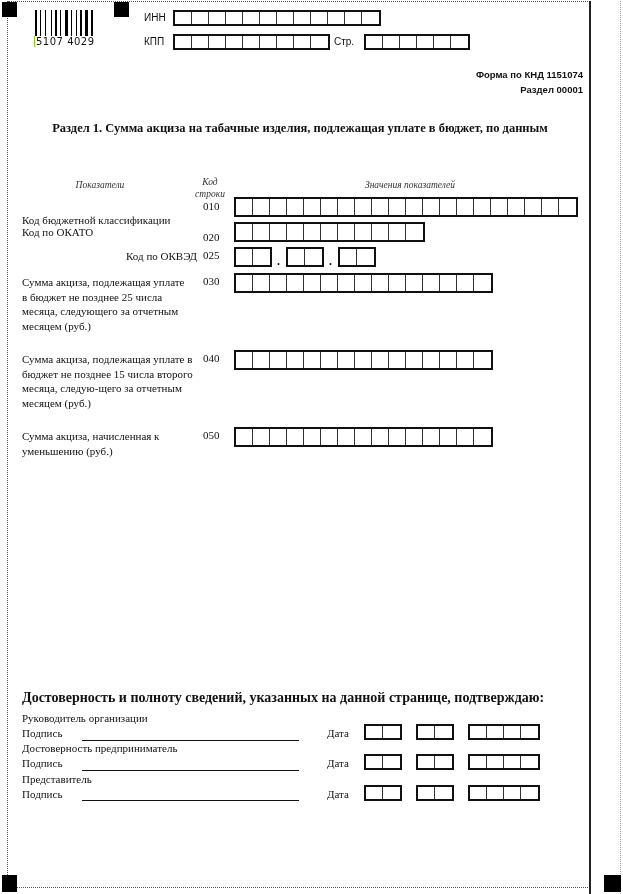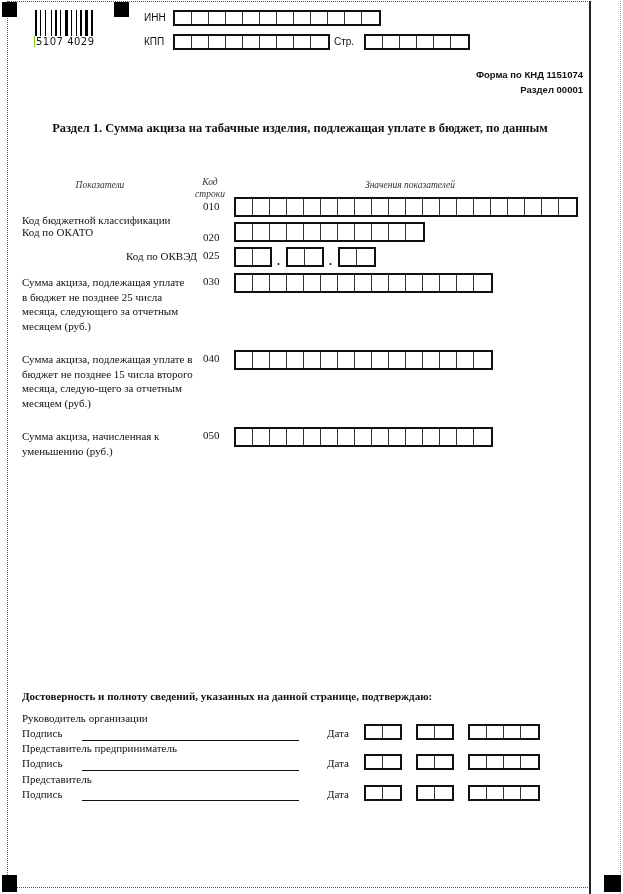--- a/index.html
+++ b/index.html
@@ -19,21 +19,21 @@
   .cells { position:absolute; display:flex; border:1px solid #222; height:16px; box-sizing:border-box; }
   .cells .c { width:17px; height:100%; border-right:1px solid #333; box-sizing:border-box; }
   .cells .c:last-child { border-right:none; }
   .cells.thick { border-width:2px; border-color:#111; }
   .hdr-right { position:absolute; right:40px; font-family:"Liberation Sans", sans-serif; font-weight:bold; font-size:9.5px; text-align:right; }
   .title { position:absolute; left:20px; width:560px; top:120px; text-align:center; font-weight:bold; font-size:12.5px; line-height:16px; }
   .colhead { position:absolute; font-style:italic; font-size:9.5px; color:#333; text-align:center; line-height:12px; }
   .rowlabel { position:absolute; left:22px; width:175px; font-size:11px; line-height:14.5px; }
   .rowcode { position:absolute; left:203px; font-size:11px; }
   .dot { position:absolute; font-size:12px; font-weight:bold; }
-  .confirm { position:absolute; left:22px; top:690px; font-weight:bold; font-size:11px; }
+  .confirm { position:absolute; left:22px; top:690px; font-weight:bold; font-size:14px; }
   .sig-role { position:absolute; left:22px; font-size:11px; }
   .sig-label { position:absolute; left:22px; font-size:11px; }
   .sig-line { position:absolute; left:82px; width:217px; border-bottom:1px solid #111; height:0; }
   .date-label { position:absolute; left:327px; font-size:11px; }
 </style>
 </head>
 <body>
 
 <div class="frame-top"></div>
 <div class="frame-left"></div>
@@ -257,21 +257,21 @@
     <div class="c"></div>
     <div class="c"></div>
   </div>
 <div class="cells thick" style="left:468px;top:724px;">
     <div class="c"></div>
     <div class="c"></div>
     <div class="c"></div>
     <div class="c"></div>
   </div>
 
-<div class="sig-role" style="top:742px;">Представитель предприниматель</div>
+<div class="sig-role" style="top:742px;">Достоверность предприниматель</div>
 <div class="sig-label" style="top:757px;">Подпись</div>
 <div class="sig-line" style="top:770px;"></div>
 <div class="date-label" style="top:757px;">Дата</div>
 <div class="cells thick" style="left:364px;top:754px;">
     <div class="c"></div>
     <div class="c"></div>
   </div>
 <div class="cells thick" style="left:416px;top:754px;">
     <div class="c"></div>
     <div class="c"></div>

